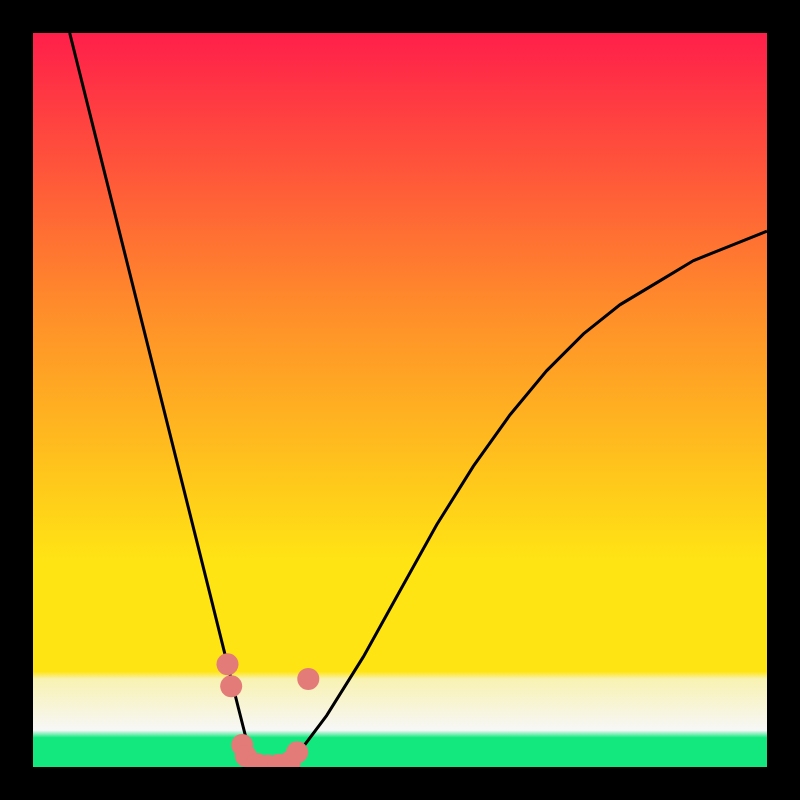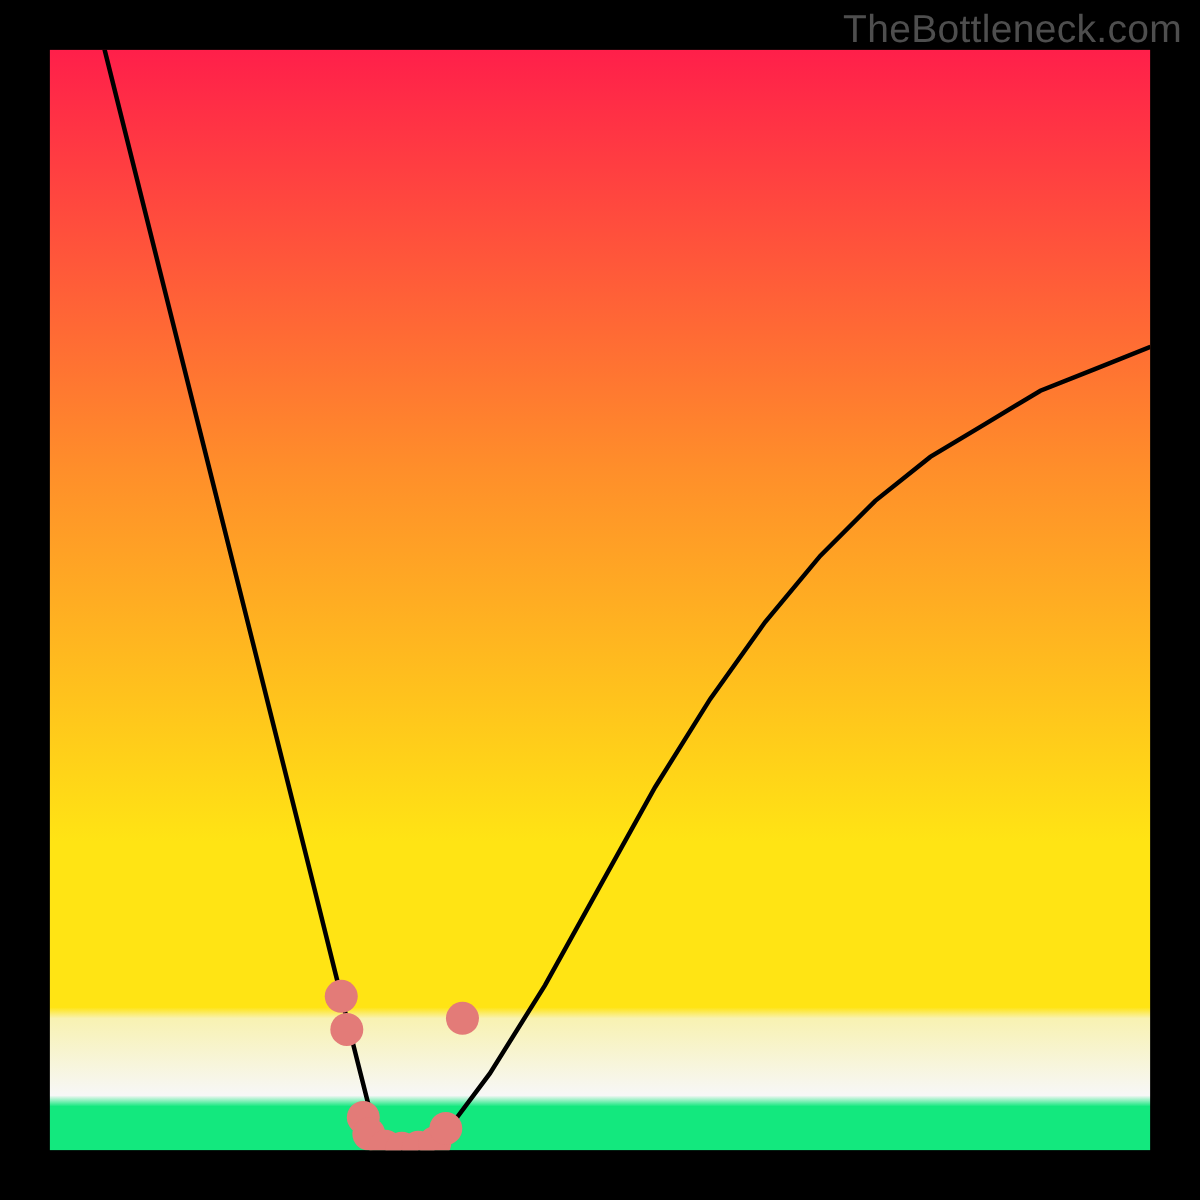--- a/index.html
+++ b/index.html
@@ -44,21 +44,20 @@
     inset: 0;
     width: 734px;
     height: 734px;
   }
 </style>
 </head>
 <body>
 
 <div class="frame">
 
-  <div class="watermark">TheBottleneck.com</div>
 
   <div class="plot">
 
     <svg class="gradient" viewBox="0 0 734 734" preserveAspectRatio="none">
       <defs>
         <linearGradient id="bg" x1="0" y1="0" x2="0" y2="1">
           <stop id="g0" offset="0%" stop-color="#ff1f4a"></stop>
           <stop id="g1" offset="38%" stop-color="#ff8e2a"></stop>
           <stop id="g2" offset="72%" stop-color="#ffe414"></stop>
           <stop id="g3" offset="87%" stop-color="#ffe414"></stop>

